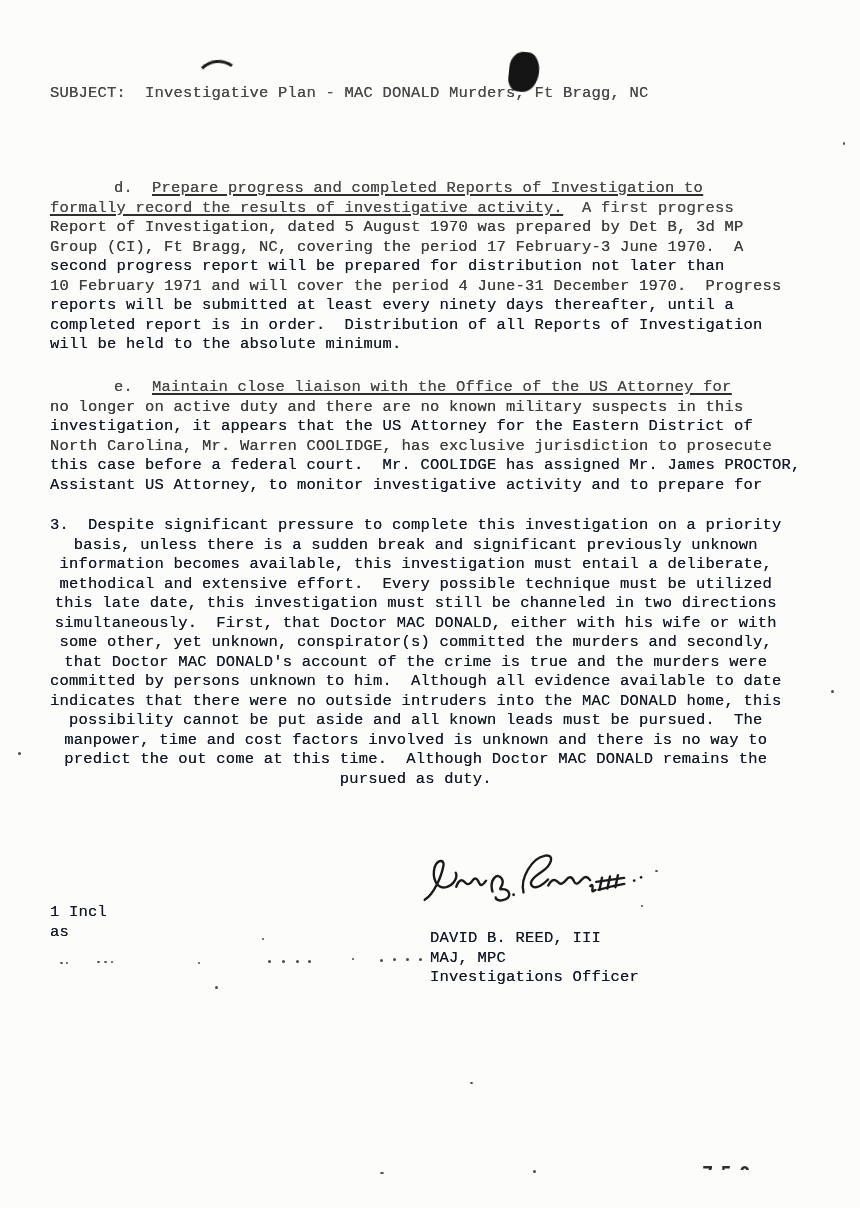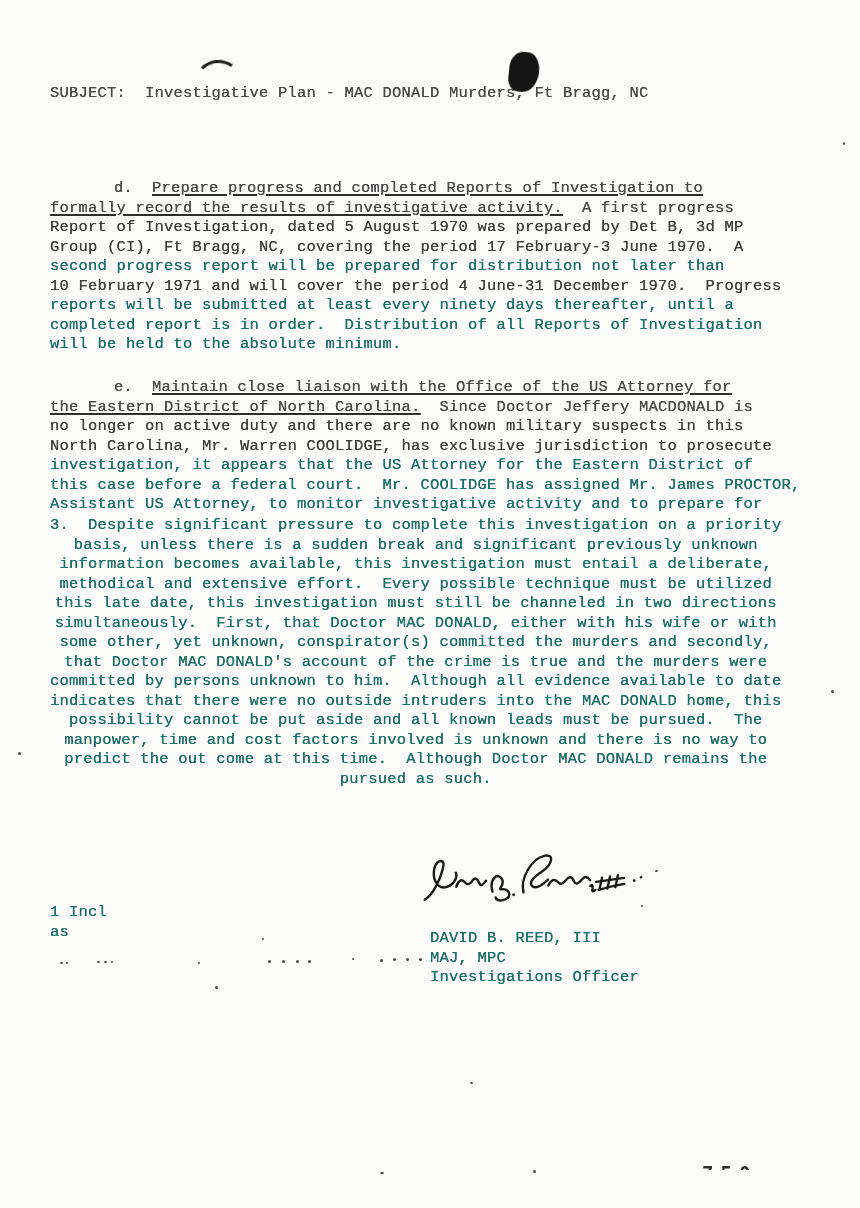--- a/index.html
+++ b/index.html
@@ -4,21 +4,21 @@
 <style>
   html,body { margin:0; padding:0; background:#e8e8e6; }
   .sheet {
     position:relative; width:860px; height:1208px;
     background:#fcfcfa; overflow:hidden;
     font-family:"Liberation Mono","DejaVu Sans Mono",monospace;
     padding-left:48px;
   }
   .line {
     white-space:pre; font-size:15.5px; line-height:19.5px;
-    color:#0f766e; letter-spacing:0.2px;
+    color:#0f172a; letter-spacing:0.2px;
     text-shadow:0 0 0.6px rgba(45,45,45,0.85);
   }
   .indent1 { padding-left:64px;margin-top:34px; }
   .u { text-decoration:underline; text-decoration-thickness:1.8px; text-underline-offset:2px; text-decoration-color:#2e2e2e; }
   .deg1 { color:#3e3e3e; filter:blur(0.45px); }
   .deg2 { color:#4a4a4a; filter:blur(0.75px); }
   .abs { position:absolute; }
 
   
   .sig-svg { display:block; transform:rotate(-2deg); }
@@ -82,43 +82,42 @@
     <div class="line deg1">Group (CI), Ft Bragg, NC, covering the period 17 February-3 June 1970.  A</div>
     <div class="line">second progress report will be prepared for distribution not later than</div>
     <div class="line deg1">10 February 1971 and will cover the period 4 June-31 December 1970.  Progress</div>
     <div class="line">reports will be submitted at least every ninety days thereafter, until a</div>
     <div class="line">completed report is in order.  Distribution of all Reports of Investigation</div>
     <div class="line">will be held to the absolute minimum.</div>
   </div>
 
   <div class="abs" style="left:50px; top:344px;">
     <div class="line deg2 indent1"><span>e.  </span><span class="u">Maintain close liaison with the Office of the US Attorney for</span></div>
-    <div class="line deg2"><span class="u">the Eastern District of North Carolina.</span><span>  Since Doctor Jeffery MACDONALD is</span></div>
     <div class="line deg1">no longer on active duty and there are no known military suspects in this</div>
+    <div class="line">investigation, it appears that the US Attorney for the Eastern District of</div>
     <div class="line deg1">North Carolina, Mr. Warren COOLIDGE, has exclusive jurisdiction to prosecute</div>
-    <div class="line">investigation, it appears that the US Attorney for the Eastern District of</div>
     <div class="line">this case before a federal court.  Mr. COOLIDGE has assigned Mr. James PROCTOR,</div>
     <div class="line">Assistant US Attorney, to monitor investigative activity and to prepare for</div>
   </div>
 
   <div class="abs" style="left:50px; top:516px;text-align:center;">
     <div class="line">3.  Despite significant pressure to complete this investigation on a priority</div>
     <div class="line">basis, unless there is a sudden break and significant previously unknown</div>
     <div class="line">information becomes available, this investigation must entail a deliberate,</div>
     <div class="line">methodical and extensive effort.  Every possible technique must be utilized</div>
     <div class="line">this late date, this investigation must still be channeled in two directions</div>
     <div class="line">simultaneously.  First, that Doctor MAC DONALD, either with his wife or with</div>
     <div class="line">some other, yet unknown, conspirator(s) committed the murders and secondly,</div>
     <div class="line">that Doctor MAC DONALD's account of the crime is true and the murders were</div>
     <div class="line">committed by persons unknown to him.  Although all evidence available to date</div>
     <div class="line">indicates that there were no outside intruders into the MAC DONALD home, this</div>
     <div class="line">possibility cannot be put aside and all known leads must be pursued.  The</div>
     <div class="line">manpower, time and cost factors involved is unknown and there is no way to</div>
     <div class="line">predict the out come at this time.  Although Doctor MAC DONALD remains the</div>
-    <div class="line">pursued as such.</div>
+    <div class="line">pursued as duty.</div>
   </div>
 
   <div class="abs" style="left:420px; top:850px;">
     <svg class="sig-svg" width="230" height="56" viewBox="0 0 230 56" fill="none" xmlns="http://www.w3.org/2000/svg">
       <g stroke="#1a1a1a" stroke-width="2.4" stroke-linecap="round" fill="none">
         <path d="M4,46 C14,40 22,22 24,12 C25,6 18,6 15,14 C12,24 16,36 26,34 C34,32 38,24 36,20"></path>
         <path d="M36,34 q4,-10 9,-4 q3,4 7,-1 q4,-6 7,2 q2,5 7,-2"></path>
         <path d="M72,40 c-3,-12 6,-20 10,-12 c3,6 -5,10 -1,10 c9,0 11,9 1,11 c-4,1 -7,-1 -7,-3"></path>
         <circle cx="93" cy="44" r="1.4" fill="#1a1a1a" stroke="none"></circle>
         <path d="M103,42 C100,28 112,8 126,6 C136,5 132,16 122,22 C114,27 108,32 112,36 C116,40 124,34 128,30"></path>

